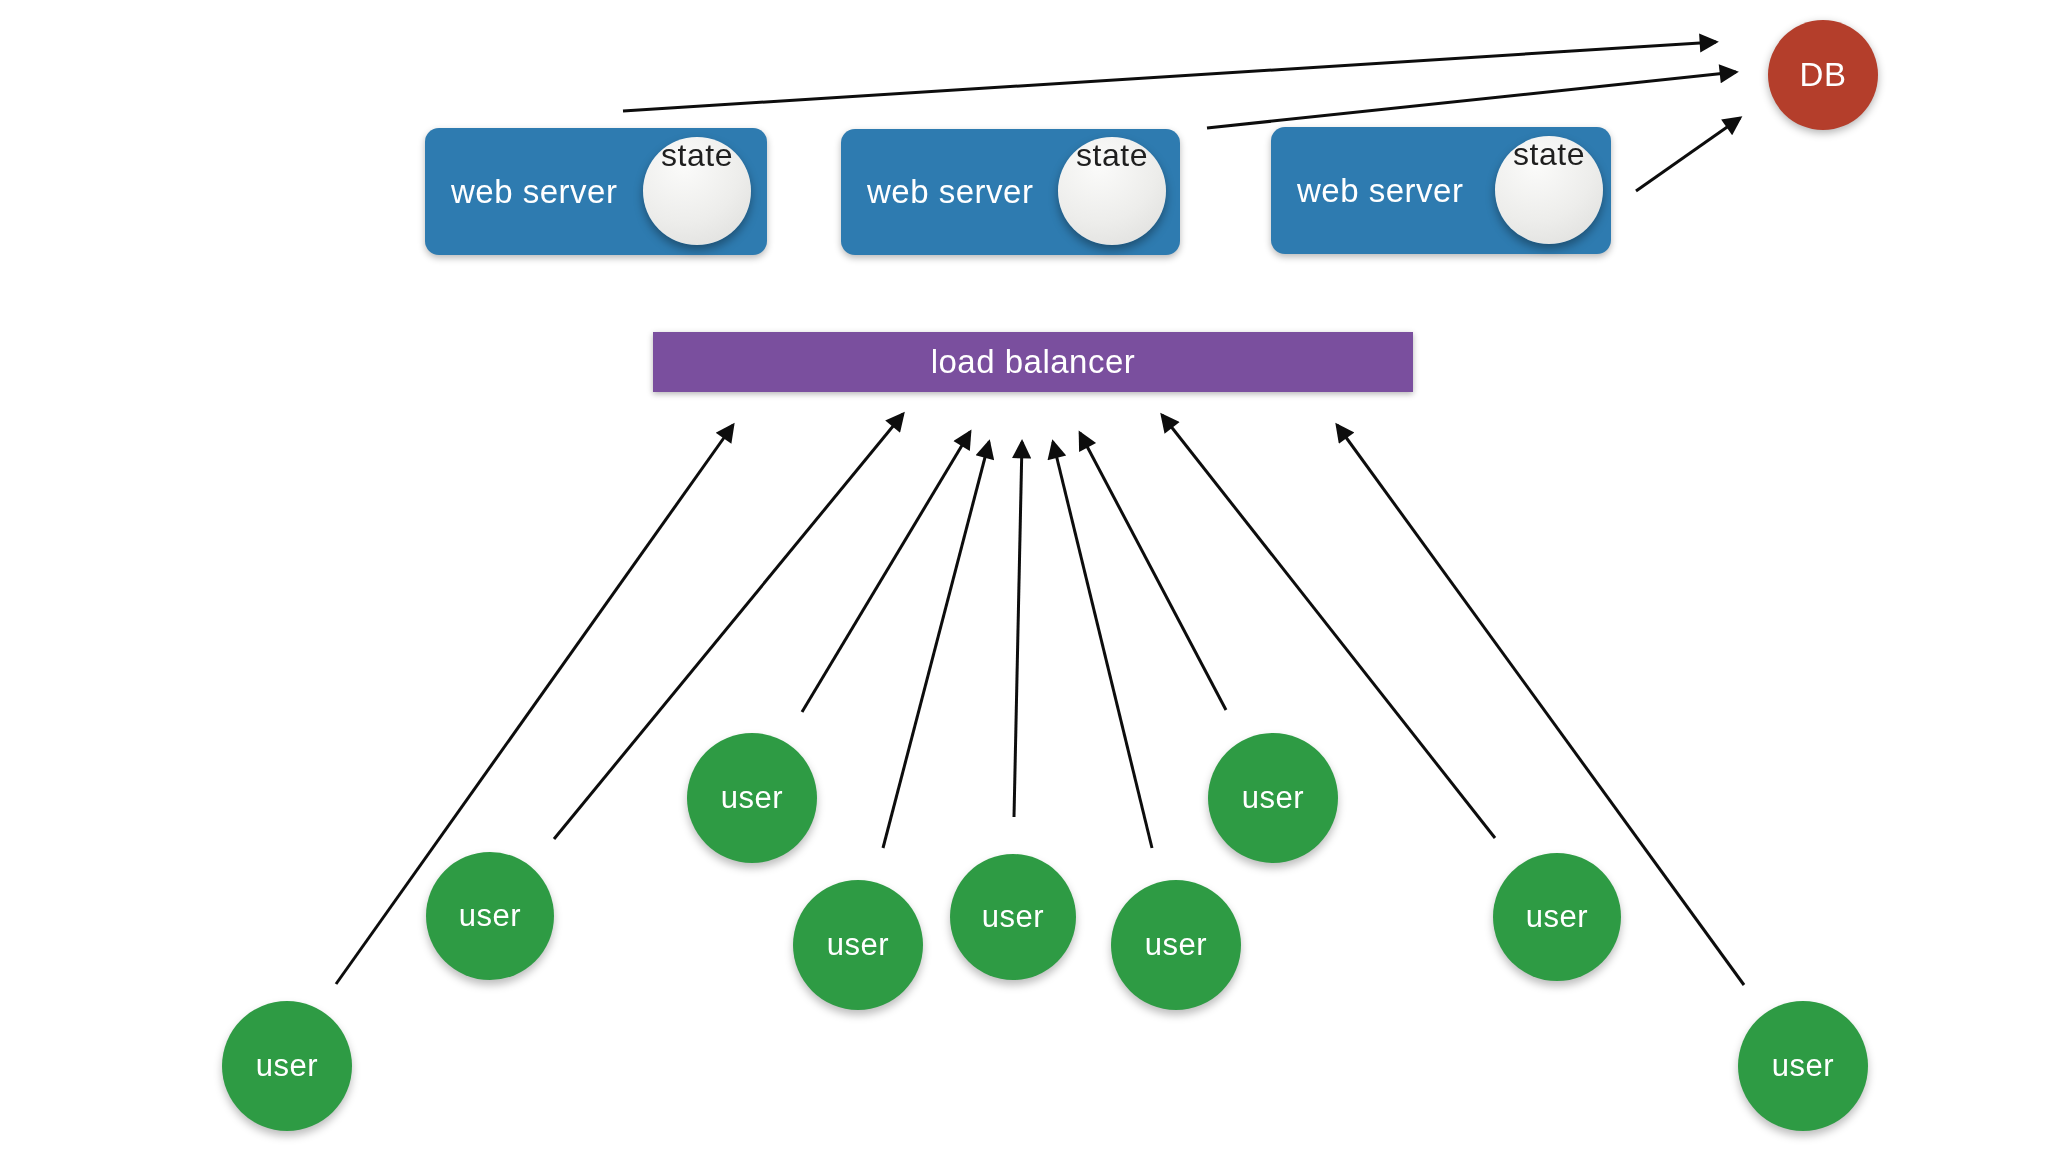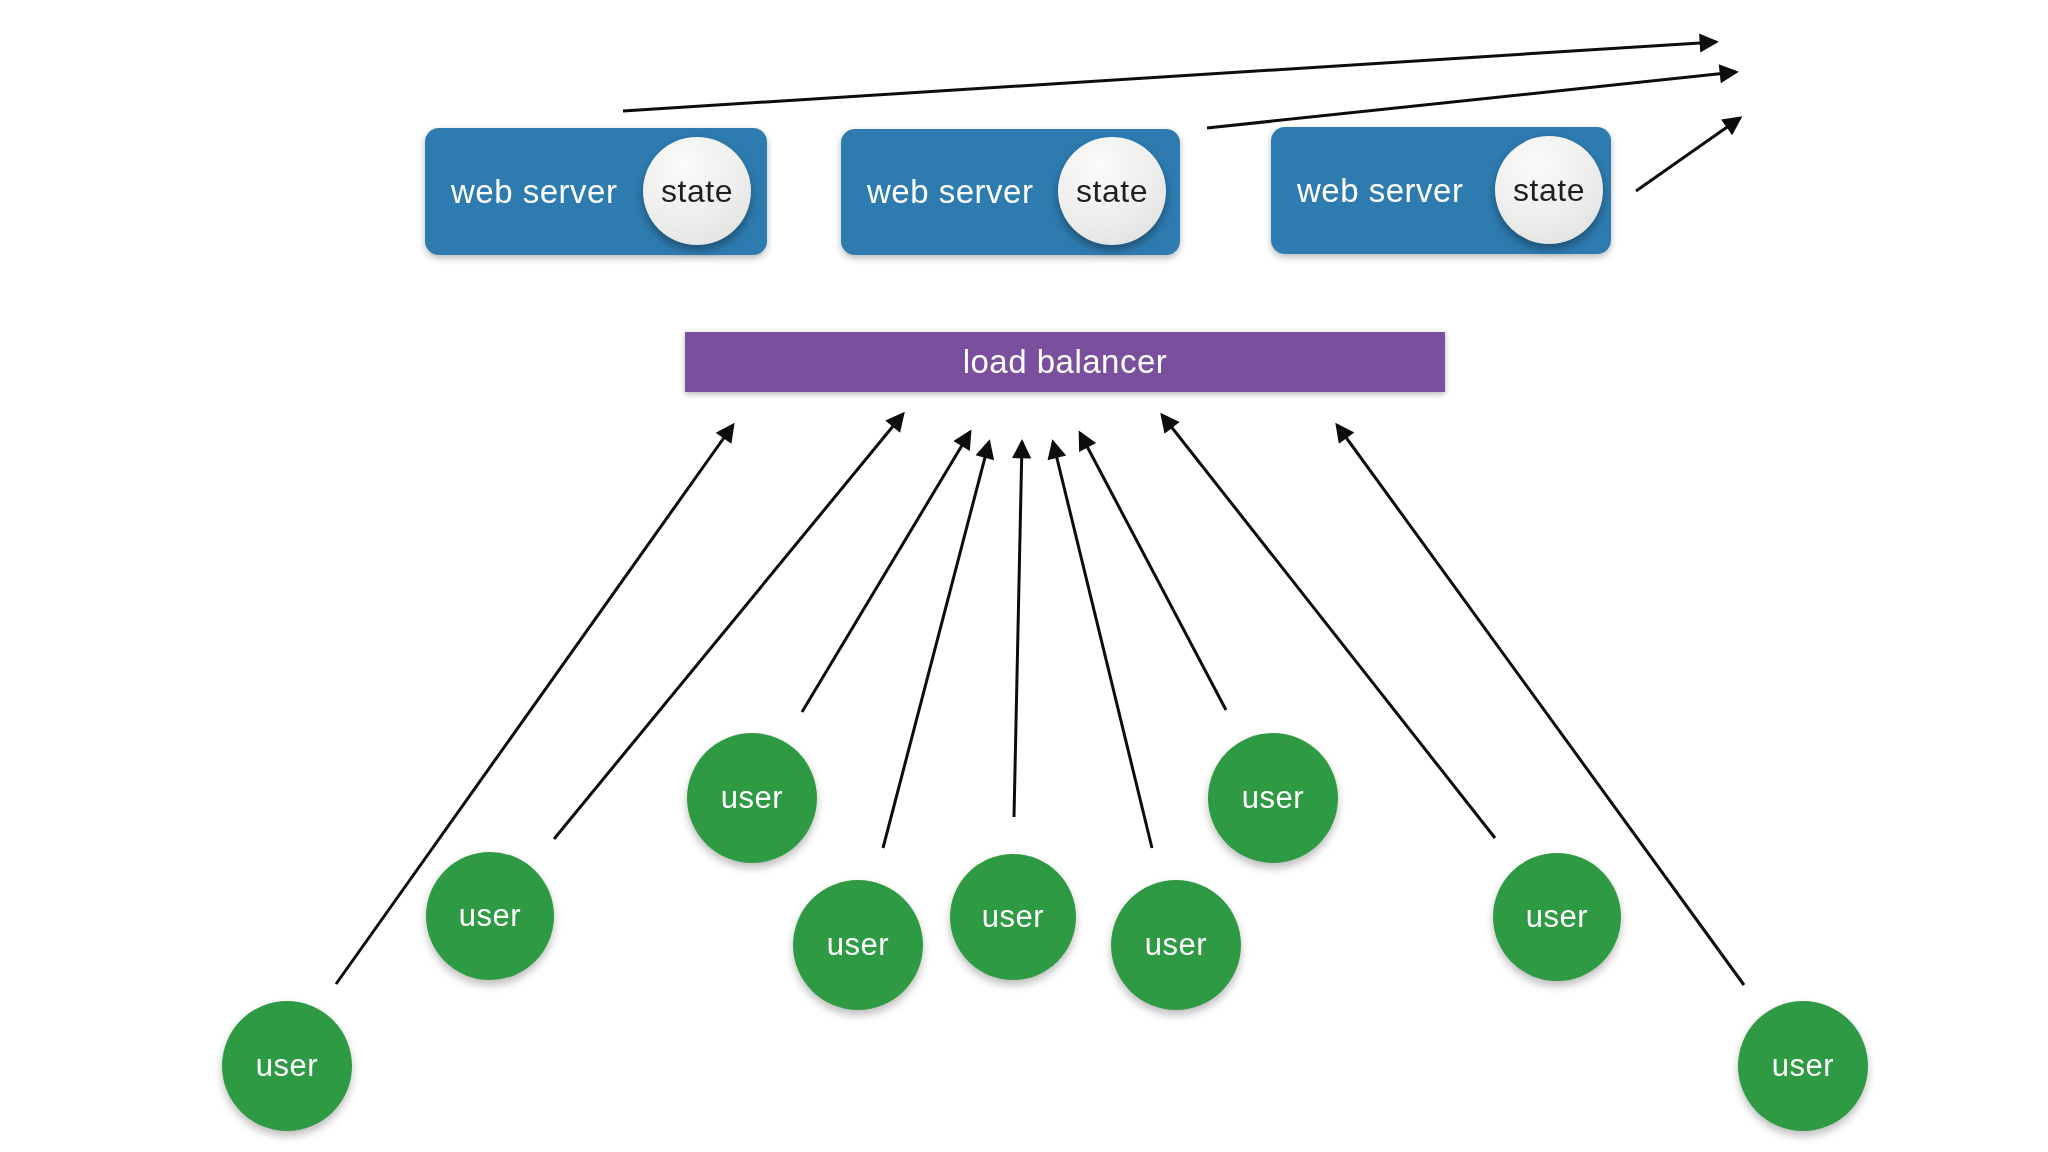--- a/index.html
+++ b/index.html
@@ -23,21 +23,21 @@
   .server-label{
     color:var(--label,#fff);
     font-size:33px;letter-spacing:.5px;
     padding-left:26px;white-space:nowrap;
   }
   .state-circle{
     position:absolute;
     width:108px;height:108px;border-radius:50%;
     background:radial-gradient(circle at 38% 26%, #fbfbfa 0%, #ededeb 55%, #dcdcda 100%);
     box-shadow:0 5px 10px rgba(0,0,0,.35);
-    display:flex;align-items:center;justify-content:center;
+    display:flex;justify-content:center;
   }
   .state-label{color:var(--stateText,#1f1f1f);font-size:32px;letter-spacing:.5px;}
 
   .lb{
     position:absolute;
     background:var(--lb,#7a4f9e);
     box-shadow:0 2px 6px rgba(0,0,0,.3);
     display:flex;align-items:center;justify-content:center;
   }
   .lb-label{color:var(--label,#fff);font-size:33px;letter-spacing:.5px;}
@@ -80,24 +80,27 @@
         <line x1="1014" y1="817" x2="1022" y2="442" stroke="#0d0d0d" stroke-width="3" marker-end="url(#ah)"></line>
         <line x1="1152" y1="848" x2="1053" y2="442" stroke="#0d0d0d" stroke-width="3" marker-end="url(#ah)"></line>
         <line x1="1226" y1="710" x2="1080" y2="433" stroke="#0d0d0d" stroke-width="3" marker-end="url(#ah)"></line>
         <line x1="1495" y1="838" x2="1162" y2="415" stroke="#0d0d0d" stroke-width="3" marker-end="url(#ah)"></line>
         <line x1="1744" y1="985" x2="1337" y2="425" stroke="#0d0d0d" stroke-width="3" marker-end="url(#ah)"></line>
       </g>
   </svg>
 
   <div class="node-layer" id="node-layer">
 
-    <div class="lb" id="lb-node" style="left: 685px; top: 332px; width: 760px; height: 60px;">
+    <div class="lb" id="lb-node" style="left: 653px; top: 332px; width: 760px; height: 60px;">
       <span class="lb-label">load balancer</span>
     </div>
 
+    <div class="db" id="db-node" style="left: 1768px; top: 20px; width: 110px; height: 110px;">
+      <span class="db-label">DB</span>
+    </div>
 
   <div class="server" style="left: 425px; top: 128px; width: 342px; height: 127px;">
     <span class="server-label">web server</span>
     <span class="state-circle" style="left: 218px; top: 9px;">
       <span class="state-label">state</span>
     </span>
   </div>
 
   <div class="server" style="left: 841px; top: 129px; width: 339px; height: 126px;">
     <span class="server-label">web server</span>

